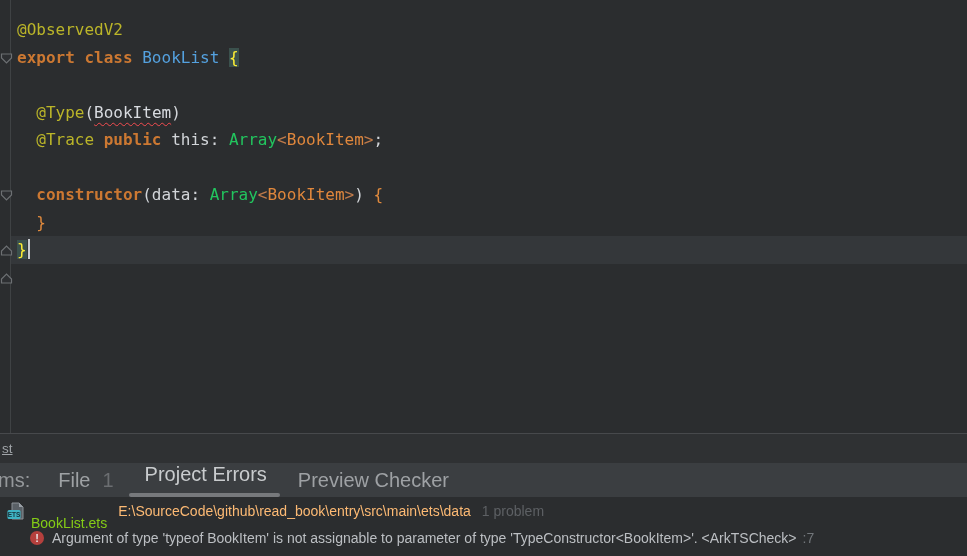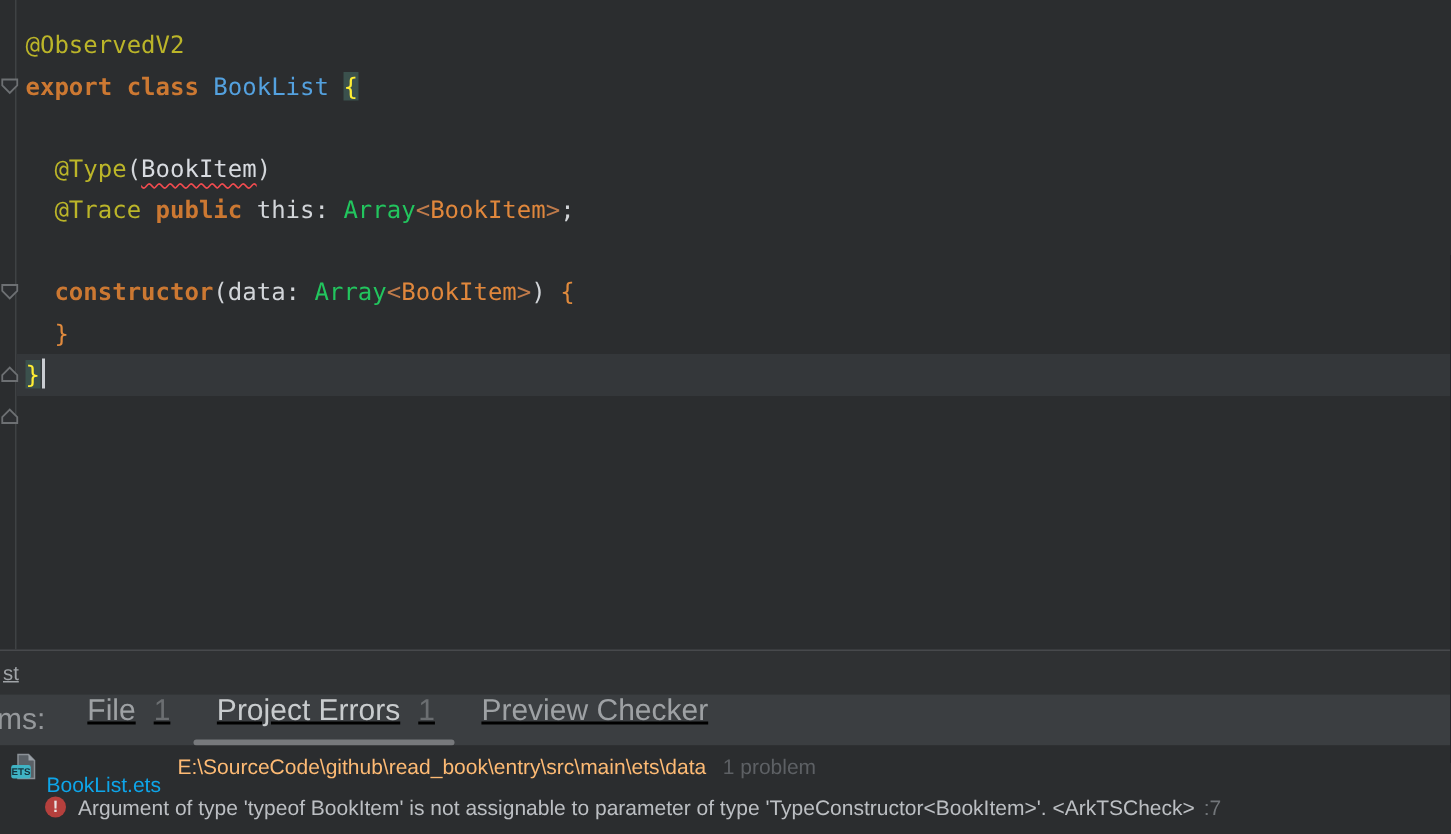--- a/index.html
+++ b/index.html
@@ -41,32 +41,32 @@
     background:#2f3133; border-top:1px solid #47494c;
     display:flex; align-items:center; padding-left:2px;
     color:#a0a4a8; font-size:13.5px;text-decoration:underline;
   }
   
   .tabbar {
     position:absolute; left:0; top:463px; width:967px; height:34px;
     background:#3b3e41; display:flex; align-items:center; font-size:20px;
   }
   .panel-label { color:#95989b; margin-left:-2px; white-space:nowrap; }
-  .tab { position:relative; display:flex; align-items:flex-start; gap:12px; height:100%; white-space:nowrap;text-decoration:underline; }
+  .tab { position:relative; display:flex; align-items:center; gap:12px; height:100%; white-space:nowrap; }
   .tab-label { color:#9ea1a4; }
   .tab.active .tab-label { color:#c9ccce; }
   .tab-count { color:#6b6e71; }
   .tab-underline {
     position:absolute; left:-16px; right:-13px; bottom:0; height:4px;
     border-radius:2px; background:#77797c;
   }
   
   .problems-content { position:absolute; left:0; top:497px; width:967px; height:59px; background:#2b2d2f; }
   .file-row { display:flex; align-items:center; height:27px; padding-left:7px; font-size:14px; }
-  .file-name { color:#0ea5e9; margin-left:6px;margin-top:24px; }
+  .file-name { color:#84cc16; margin-left:6px;margin-top:24px; }
   .file-path { color:#fdba74; margin-left:11px; }
   .file-problems { color:#5d6064; margin-left:11px; }
   .error-row { display:flex; align-items:center; height:27px; padding-left:30px; font-size:14px; }
   .error-msg { color:#bcbfc3; margin-left:8px; }
   .error-loc { color:#72767a; margin-left:6px; }
   .err-badge {
     width:14px; height:14px; border-radius:50%; background:#b5403d; flex:none;
     color:#e9e3e3; font-size:11px; font-weight:bold; line-height:14px; text-align:center;
   }
 </style>
@@ -108,21 +108,21 @@
     <span>st</span>
   </div>
 
   <div class="tabbar">
     <span class="panel-label">ms:</span>
     <span id="tabs-container" style="display:flex;height:100%;align-items:center;">
         <div class="tab" style="margin-left: 28px;">
           <span class="tab-label">File</span>
           <span class="tab-count">1</span>
         </div>
-        <div class="tab active" style="margin-left: 31px;">
+        <div class="tab active" style="margin-left: 31px; flex-direction: column;">
           <span class="tab-label">Project Errors</span>
           <span class="tab-count">1</span>
           <div class="tab-underline"></div>
         </div>
         <div class="tab" style="margin-left: 31px;">
           <span class="tab-label">Preview Checker</span>
         </div>
       </span>
   </div>
 

